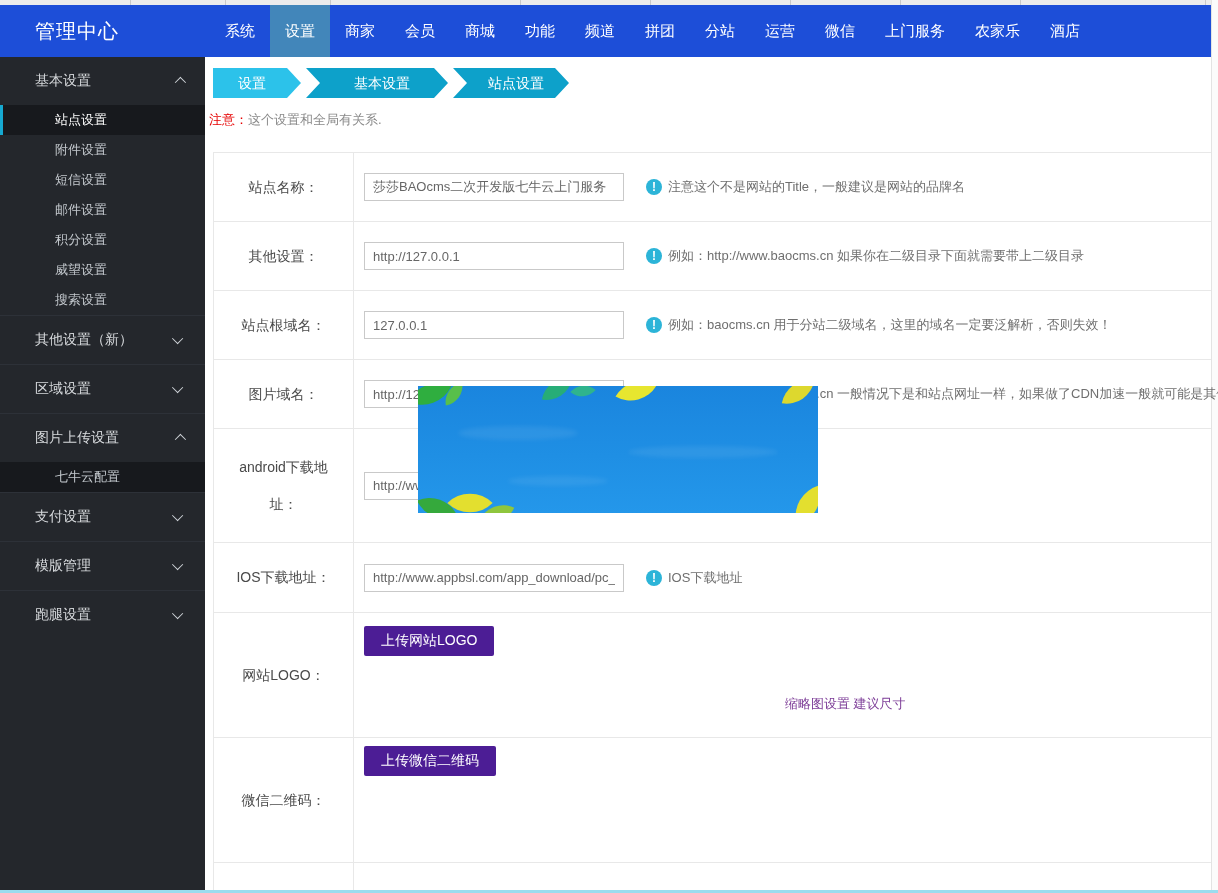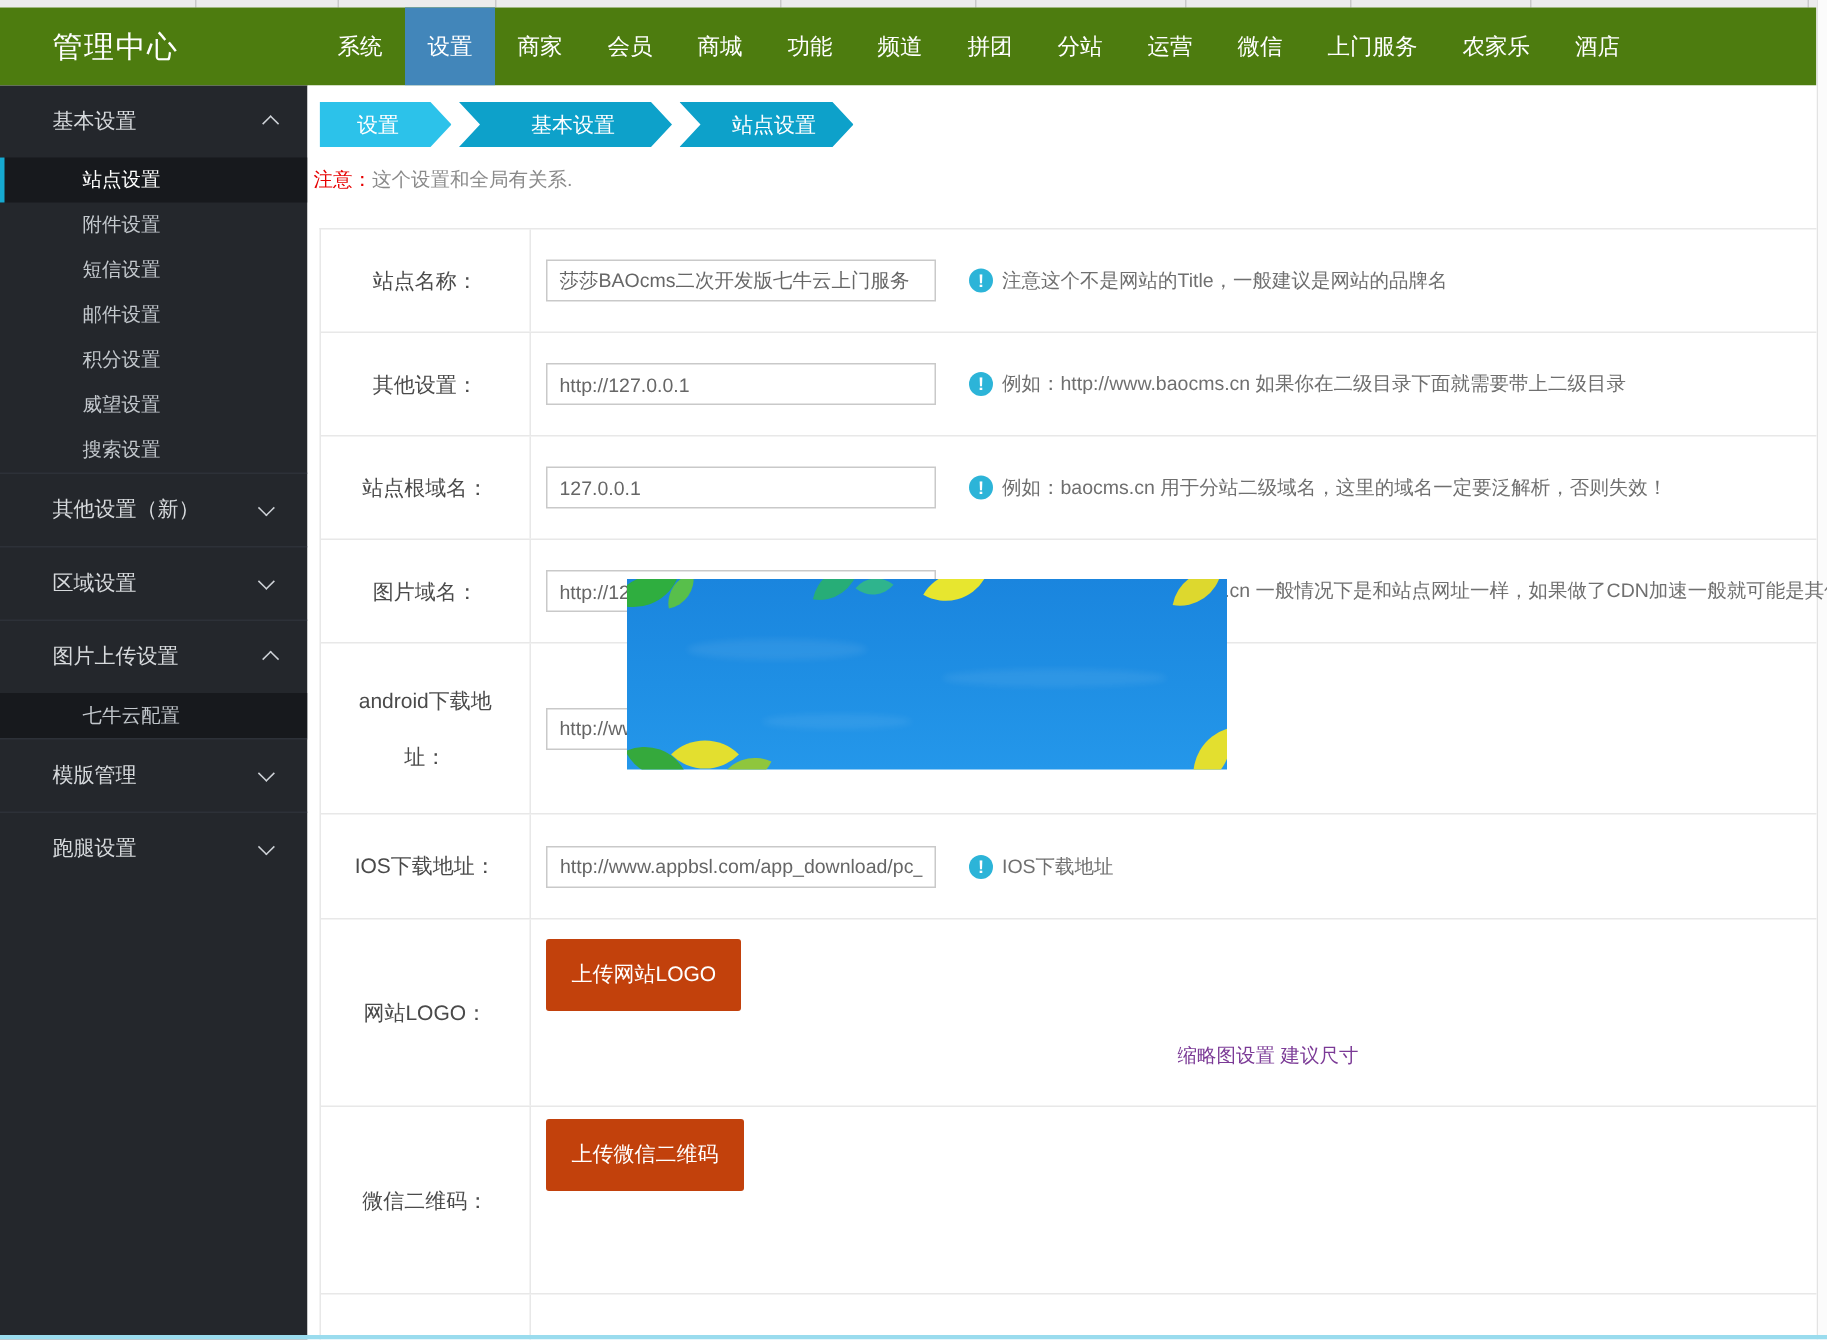--- a/index.html
+++ b/index.html
@@ -6,21 +6,21 @@
   html,body { width:1218px; height:893px; overflow:hidden; background:#fff;
               font-family:"Liberation Sans","DejaVu Sans",sans-serif; }
   body { position:relative; }
 
   
   .top-strip { position:absolute; left:0; top:0; width:1218px; height:5px; background:#ececec; }
   .top-strip i { position:absolute; top:0; width:1px; height:5px; background:#c9c9c9; }
 
   
   .navbar { position:absolute; left:0; top:5px; width:1211px; height:52px;
-            background:#4d7c0f; display:flex; align-items:stretch; }
+            background:#1d4ed8; display:flex; align-items:stretch; }
   .brand { width:210px; display:flex; align-items:center; padding-left:35px;
            color:#fff; font-size:20px; letter-spacing:1px; }
   .nav-items { display:flex; align-items:stretch; }
   .nav-item { padding:0 15px; display:flex; align-items:center; color:#fff; font-size:15px; cursor:pointer; }
   .nav-item.active { background:#4286ba; }
 
   
   .scroll-gutter { position:absolute; right:0; top:0; width:7px; height:893px;
                    background:#fbfbfb; border-left:1px solid #e3e3e3; }
 
@@ -71,21 +71,21 @@
                 text-align:center; border-right:1px solid #e8e8e8; color:#4a4a4a; font-size:14px;
                 line-height:2.6; padding:0 12px; }
   .content-cell { flex:1; display:flex; align-items:center; padding-left:10px; gap:22px; position:relative; }
   .content-cell.top13 { align-items:flex-start; padding-top:13px; }
   .content-cell.top8  { align-items:flex-start; padding-top:8px; }
   .txt-input { width:260px; height:28px; border:1px solid #c9c9c9; padding:0 8px; font-size:13px;
                color:#666; font-family:"Liberation Sans","DejaVu Sans",sans-serif; background:#fff; }
   .hint { display:flex; align-items:center; gap:6px; color:#6f6f6f; font-size:13px; white-space:nowrap; }
   .info-icon { width:16px; height:16px; border-radius:50%; background:#2cb4d8; color:#fff; font-size:12px;
                font-weight:bold; display:inline-flex; align-items:center; justify-content:center; flex:0 0 auto; }
-  .cyan-btn { height:48px; padding:0 17px; background:#c2410c; color:#fff; font-size:14px; border:none;
+  .cyan-btn { height:30px; padding:0 17px; background:#4c1d95; color:#fff; font-size:14px; border:none;
               border-radius:2px; cursor:pointer; font-family:"Liberation Sans","DejaVu Sans",sans-serif; }
   .purple-link { position:absolute; left:431px; top:82px; color:#7b3a96; font-size:13px;
                  white-space:nowrap; cursor:pointer; }
 
   .h69  { height:69px; }  .h114 { height:114px; } .h70 { height:70px; }
   .h125 { height:125px; } .h120 { height:120px; }
 
   
   .overlay-img { position:absolute; left:418px; top:386px; width:400px; height:127px; z-index:50;
                  overflow:hidden; background:linear-gradient(180deg,#1a85de 0%, #1f8fe4 55%, #2497ea 100%); }
@@ -163,20 +163,26 @@
   </div>
 
   <div class="menu-section">
     <div class="section-header">
       <span>图片上传设置</span>
       <span class="chev up"></span>
     </div>
     <div class="sub-item dark">七牛云配置</div>
   </div>
 
+  <div class="menu-section">
+    <div class="section-header">
+      <span>支付设置</span>
+      <span class="chev down"></span>
+    </div>
+  </div>
 
   <div class="menu-section">
     <div class="section-header">
       <span>模版管理</span>
       <span class="chev down"></span>
     </div>
   </div>
 
   <div class="menu-section">
     <div class="section-header">

